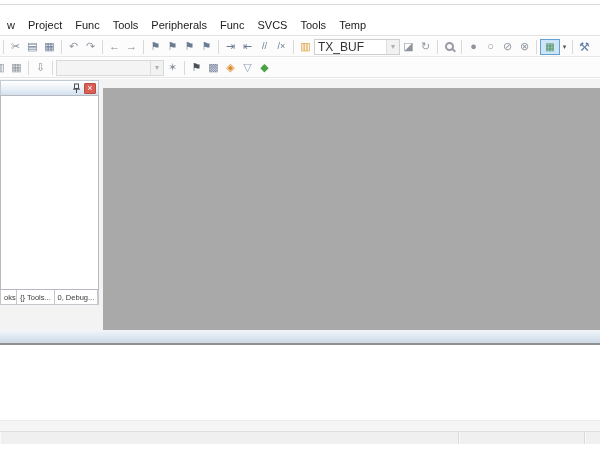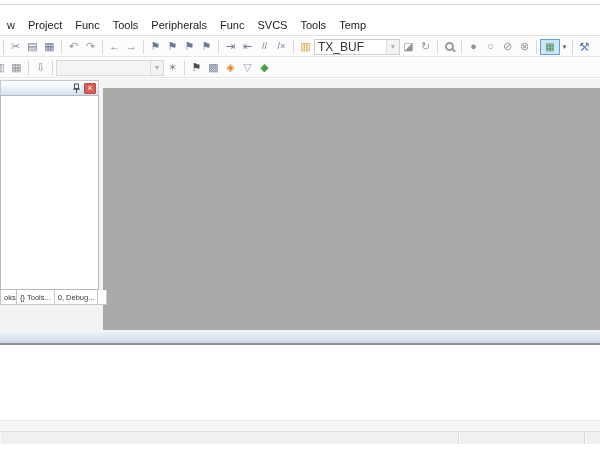--- a/index.html
+++ b/index.html
@@ -65,21 +65,21 @@
   #project-panel { position:absolute; left:0; top:1px; width:100px; height:239px; }
   #panel-caption { position:absolute; left:0; top:0; width:99px; height:15px;
                    background:linear-gradient(180deg,#ffffff 0%,#eaf0f7 55%,#d4e1ee 100%);
                    border:1px solid #c3cbd4; border-bottom:none;
                    display:flex; align-items:center; justify-content:flex-end; padding-right:2px; }
   #pin-btn { width:11px; height:11px; display:flex; align-items:center; justify-content:center; margin-right:2px; }
   #close-btn { width:12px; height:11px; background:#d95f55; border:1px solid #b94c44; border-radius:1px;
                color:#ffffff; font-size:9px; line-height:1; display:flex; align-items:center; justify-content:center; }
   #panel-body { position:absolute; left:0; top:15px; width:99px; height:195px; background:#ffffff;
                 border:1px solid #b6bac0; }
-  #panel-tabs { position:absolute; left:0; top:210px; width:107px; height:15px; background:#ffffff;
+  #panel-tabs { position:absolute; left:0; top:210px; width:99px; height:15px; background:#ffffff;
                 border:1px solid #c4c7cc; border-top:none; display:flex; align-items:stretch; overflow:hidden; }
   .ptab { font-size:7.5px; color:#3a3a3a; display:flex; align-items:center; padding:0 3px;
           border-right:1px solid #c4c7cc; white-space:nowrap; overflow:hidden; }
   .ptab:first-child { max-width:16px; }
 
   
   #dock-caption { position:absolute; left:0; top:330px; width:600px; height:15px;
                   background:linear-gradient(180deg,#f2f6fa 0%,#dde7f0 55%,#ccd9e6 100%);
                   border-bottom:2px solid #909090; }
   #dock-body { position:absolute; left:0; top:347px; width:600px; height:73px; background:#ffffff; }

